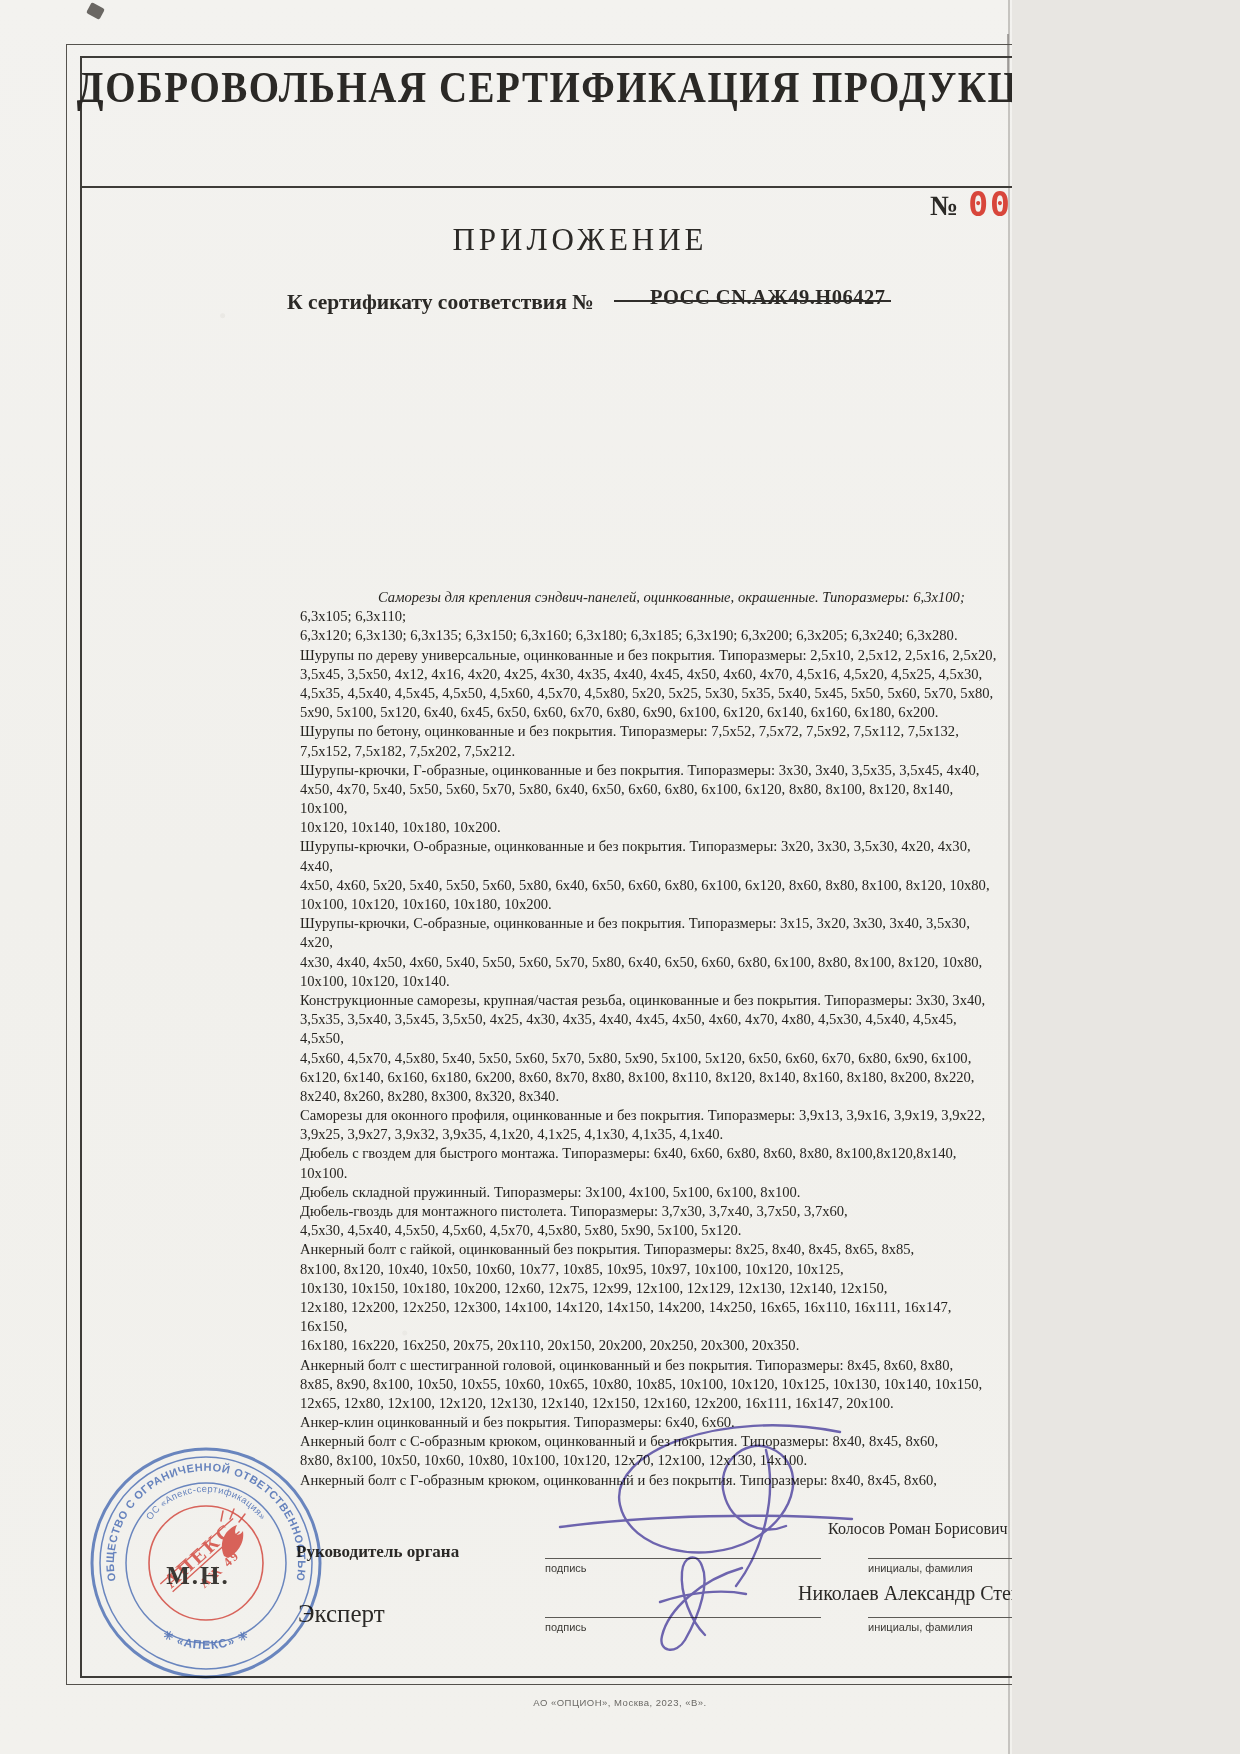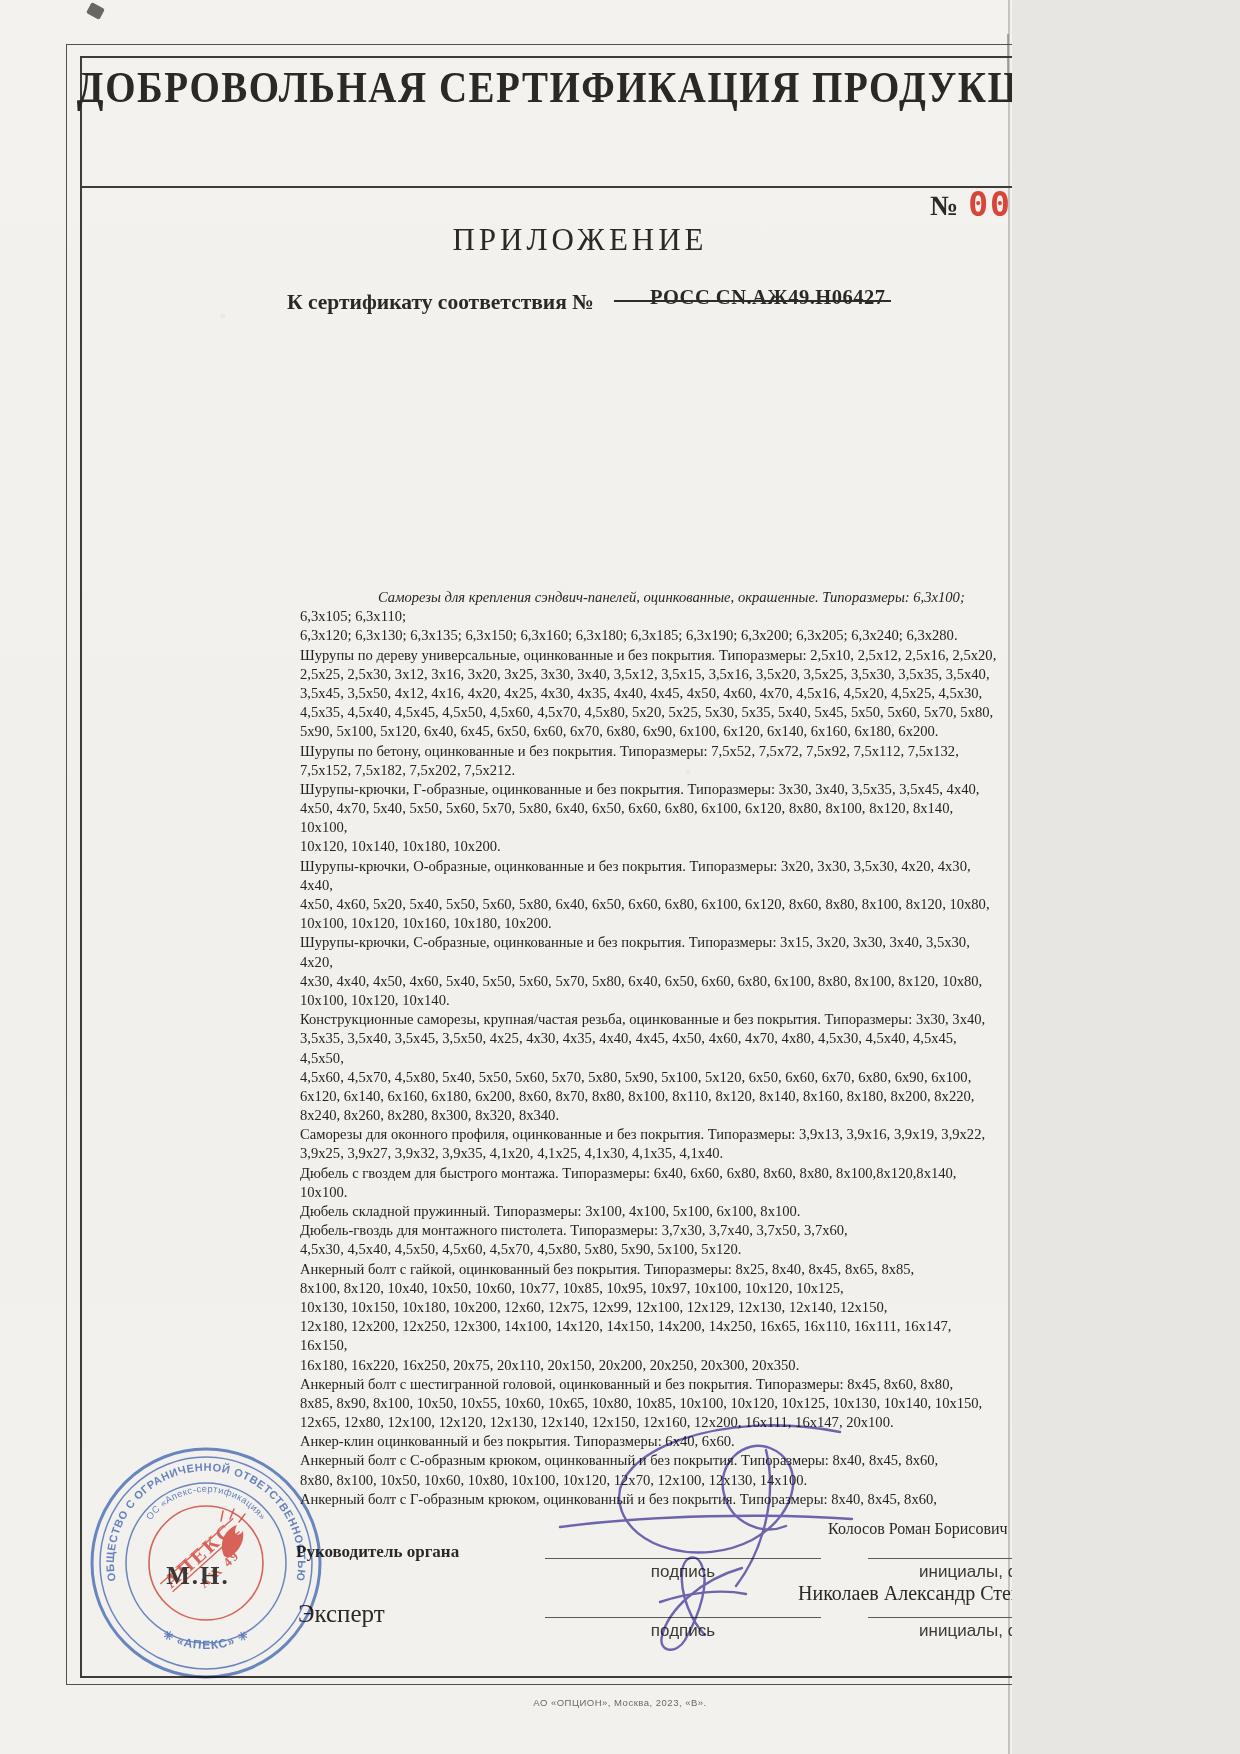--- a/index.html
+++ b/index.html
@@ -40,21 +40,21 @@
 
   .sig-label-head{position:absolute;left:296px;top:1542px;font-size:17px;font-weight:bold;color:#2b2926;white-space:nowrap;}
   .sig-label-expert{position:absolute;left:298px;top:1600px;font-size:25px;font-weight:normal;color:#2b2926;}
   .sig-name-1{position:absolute;left:828px;top:1520px;font-size:16px;color:#2b2926;white-space:nowrap;}
   .sig-name-2{position:absolute;left:798px;top:1582px;font-size:20px;color:#2b2926;white-space:nowrap;text-align:right;}
   .sig-line{position:absolute;border-top:1.4px solid #5c5a56;}
   .sig-line.s1{left:545px;top:1558px;width:276px;}
   .sig-line.n1{left:868px;top:1558px;width:264px;}
   .sig-line.s2{left:545px;top:1617px;width:276px;}
   .sig-line.n2{left:868px;top:1617px;width:264px;}
-  .sig-caption{position:absolute;font-family:"Liberation Sans",sans-serif;font-size:17px;color:#3c3a36;text-align:center;}
+  .sig-caption{position:absolute;font-family:"Liberation Sans",sans-serif;font-size:11px;color:#3c3a36;}
   .sig-caption.s1{left:545px;top:1562px;width:276px;}
   .sig-caption.n1{left:868px;top:1562px;width:264px;}
   .sig-caption.s2{left:545px;top:1621px;width:276px;}
   .sig-caption.n2{left:868px;top:1621px;width:264px;}
 
   .footer-imprint{position:absolute;left:410px;top:1697px;width:420px;text-align:center;
     font-family:"Liberation Sans",sans-serif;font-size:9.5px;letter-spacing:.5px;color:#6b6965;}
 
   .stamp{position:absolute;left:84px;top:1441px;width:244px;height:244px;
     mix-blend-mode:multiply;opacity:.93;}
@@ -92,21 +92,20 @@
   <div class="appendix">ПРИЛОЖЕНИЕ</div>
 
   <div class="cert-label">К сертификату соответствия №</div>
   <div class="cert-num">РОСС CN.АЖ49.Н06427</div>
 
   <div class="body-text">
       <div class="body-line indent">Саморезы для крепления сэндвич-панелей, оцинкованные, окрашенные. Типоразмеры: 6,3х100;</div>
       <div class="body-line">6,3х105; 6,3х110;</div>
       <div class="body-line">6,3х120; 6,3х130; 6,3х135; 6,3х150; 6,3х160; 6,3х180; 6,3х185; 6,3х190; 6,3х200; 6,3х205; 6,3х240; 6,3х280.</div>
       <div class="body-line">Шурупы по дереву универсальные, оцинкованные и без покрытия. Типоразмеры: 2,5х10, 2,5х12, 2,5х16, 2,5х20,</div>
-      <div class="body-line">2,5х25, 2,5х30, 3х12, 3х16, 3х20, 3х25, 3х30, 3х40, 3,5х12, 3,5х15, 3,5х16, 3,5х20, 3,5х25, 3,5х30, 3,5х35, 3,5х40,</div>
       <div class="body-line">3,5х45, 3,5х50, 4х12, 4х16, 4х20, 4х25, 4х30, 4х35, 4х40, 4х45, 4х50, 4х60, 4х70, 4,5х16, 4,5х20, 4,5х25, 4,5х30,</div>
       <div class="body-line">4,5х35, 4,5х40, 4,5х45, 4,5х50, 4,5х60, 4,5х70, 4,5х80, 5х20, 5х25, 5х30, 5х35, 5х40, 5х45, 5х50, 5х60, 5х70, 5х80,</div>
       <div class="body-line">5х90, 5х100, 5х120, 6х40, 6х45, 6х50, 6х60, 6х70, 6х80, 6х90, 6х100, 6х120, 6х140, 6х160, 6х180, 6х200.</div>
       <div class="body-line">Шурупы по бетону, оцинкованные и без покрытия. Типоразмеры: 7,5х52, 7,5х72, 7,5х92, 7,5х112, 7,5х132,</div>
       <div class="body-line">7,5х152, 7,5х182, 7,5х202, 7,5х212.</div>
       <div class="body-line">Шурупы-крючки, Г-образные, оцинкованные и без покрытия. Типоразмеры: 3х30, 3х40, 3,5х35, 3,5х45, 4х40,</div>
       <div class="body-line">4х50, 4х70, 5х40, 5х50, 5х60, 5х70, 5х80, 6х40, 6х50, 6х60, 6х80, 6х100, 6х120, 8х80, 8х100, 8х120, 8х140,</div>
       <div class="body-line">10х100,</div>
       <div class="body-line">10х120, 10х140, 10х180, 10х200.</div>
       <div class="body-line">Шурупы-крючки, О-образные, оцинкованные и без покрытия. Типоразмеры: 3х20, 3х30, 3,5х30, 4х20, 4х30,</div>

